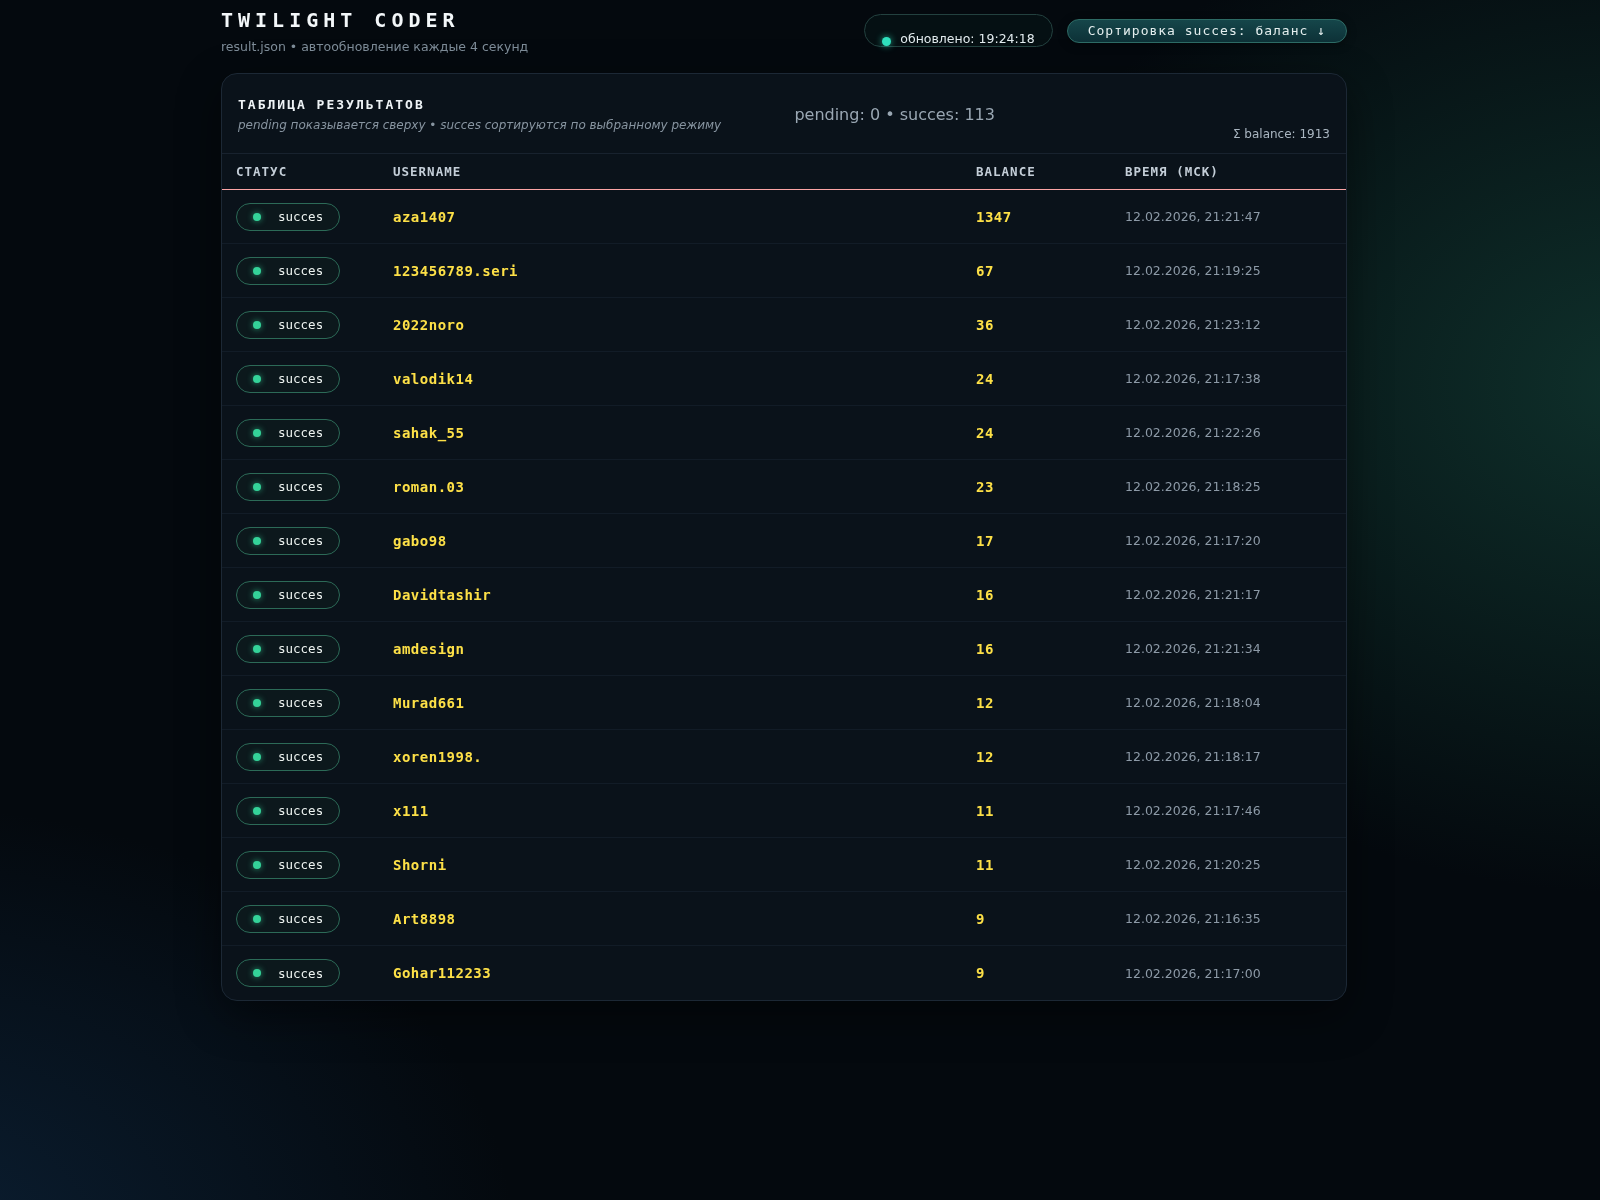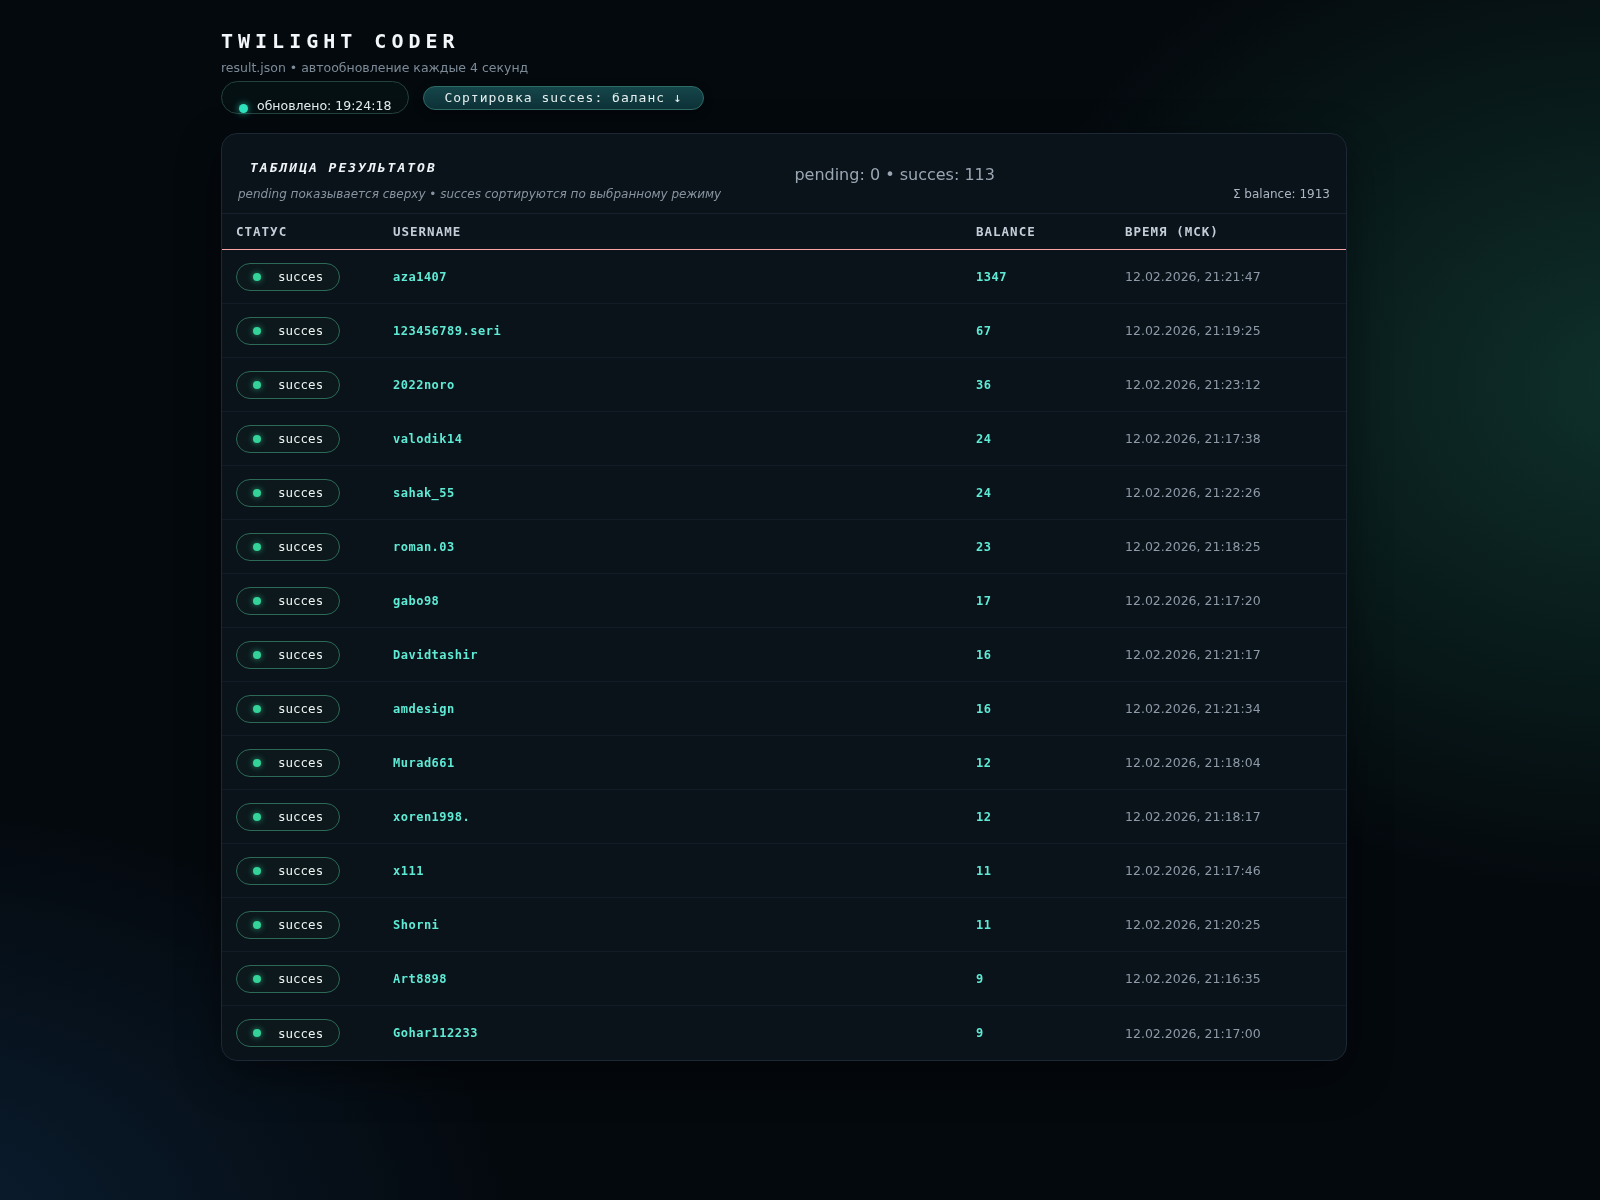--- a/index.html
+++ b/index.html
@@ -9,21 +9,21 @@
     font-family:"DejaVu Sans","Liberation Sans",sans-serif;
     color:#e6edf3;
     background:
       radial-gradient(950px 750px at 102% 32%, rgba(22,74,62,.60), rgba(22,74,62,0) 68%),
       radial-gradient(900px 650px at -6% 104%, rgba(18,52,86,.50), rgba(18,52,86,0) 68%),
       #04090e;
   }
   .container { position:absolute; left:221px; top:0; width:1126px; }
 
   
-  .topbar { display:flex; justify-content:space-between; align-items:flex-start; padding-top:29px;flex-direction:column; }
+  .topbar { display:flex; justify-content:space-between; align-items:flex-start; padding-top:8px; }
   .app-title {
     margin:0; font-family:"DejaVu Sans Mono","Liberation Mono",monospace;
     font-size:20px; font-weight:bold; letter-spacing:5px; color:#f3f7f9;
   }
   .app-subtitle { margin-top:7px; font-size:12.5px; color:#7d8b97; }
   .top-right { display:flex; gap:14px; align-items:center; margin-top:6px; }
   .updated-pill {
     display:inline-flex; align-items:flex-end; gap:9px; height:33px; padding:0 17px;
     border:1px solid #23413f; border-radius:17px; background:rgba(8,21,23,.55);
     font-size:12.5px; color:#e2ebee; white-space:nowrap;
@@ -39,22 +39,22 @@
   }
 
   
   .panel {
     margin-top:19px; background:#0a121a; border:1px solid #1c2knows835;
     border:1px solid #1c2835; border-radius:16px; overflow:hidden;
     box-shadow:0 14px 44px rgba(0,0,0,.45);
   }
   .panel-header { display:flex; align-items:center; padding:13px 16px 12px; }
   .panel-title {
-    margin:12px; font-family:"DejaVu Sans Mono","Liberation Mono",monospace;
-    font-size:13px; font-weight:bold; letter-spacing:2px; color:#eef3f6;font-style:italic;
+    margin:0; font-family:"DejaVu Sans Mono","Liberation Mono",monospace;
+    font-size:13px; font-weight:bold; letter-spacing:2px; color:#eef3f6;
   }
   .panel-subtitle { margin-top:6px; font-size:12px; color:#8794a0;font-style:italic; }
   .panel-counts { margin-left:auto; font-size:16px; color:#9aa7b3; white-space:nowrap; }
   .panel-total { margin-left:238px; font-size:12px; color:#aab6c1; white-space:nowrap;margin-top:40px; }
 
   .grid-cols { display:grid; grid-template-columns:157px 583px 149px 1fr; align-items:center; padding:0 14px; }
   .table-head {
     height:37px; border-top:1px solid #18222e; border-bottom:1px solid #fca5a5;
     font-family:"DejaVu Sans Mono","Liberation Mono",monospace;
     font-size:12.5px; font-weight:bold; letter-spacing:1px; color:#c4ced8;
@@ -63,21 +63,21 @@
   .row:last-child { border-bottom:none; }
   .badge {
     display:inline-flex; align-items:center; gap:17px; height:28px; padding:0 16px;
     border:1px solid #2c6a57; border-radius:15px; background:rgba(17,38,33,.35);
     font-family:"DejaVu Sans Mono","Liberation Mono",monospace;
     font-size:12.5px; color:#eef4f1; width:-moz-fit-content; width:fit-content; white-space:nowrap;
   }
   .badge .dot { width:8px; height:8px; background:#34d399; box-shadow:0 0 6px rgba(52,211,153,.7); }
   .cell-username, .cell-balance {
     font-family:"DejaVu Sans Mono","Liberation Mono",monospace;
-    font-size:12px; font-weight:bold; color:#5eead4; letter-spacing:.5px;
+    font-size:14px; font-weight:bold; color:#fde047; letter-spacing:.5px;
   }
   .cell-time { font-size:12.5px; color:#8d9aa7; }
 </style>
 </head>
 <body>
 
 <div class="container">
 
   <div class="topbar">
     <div>

